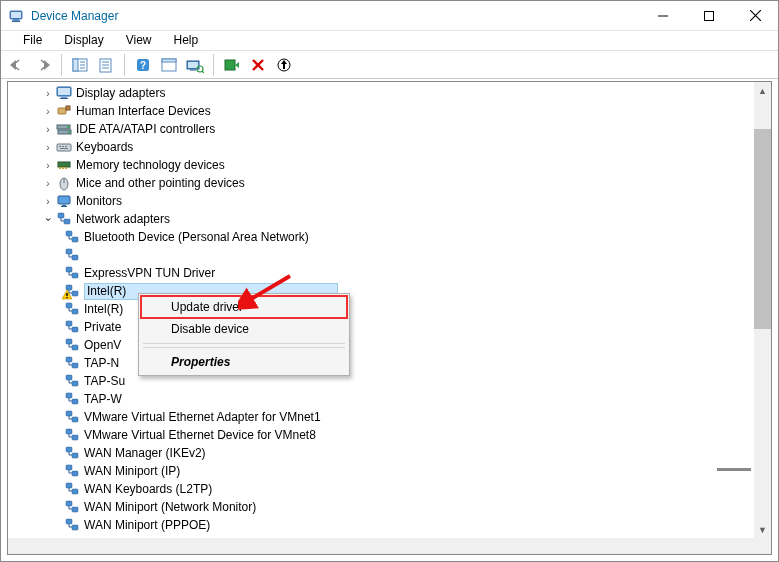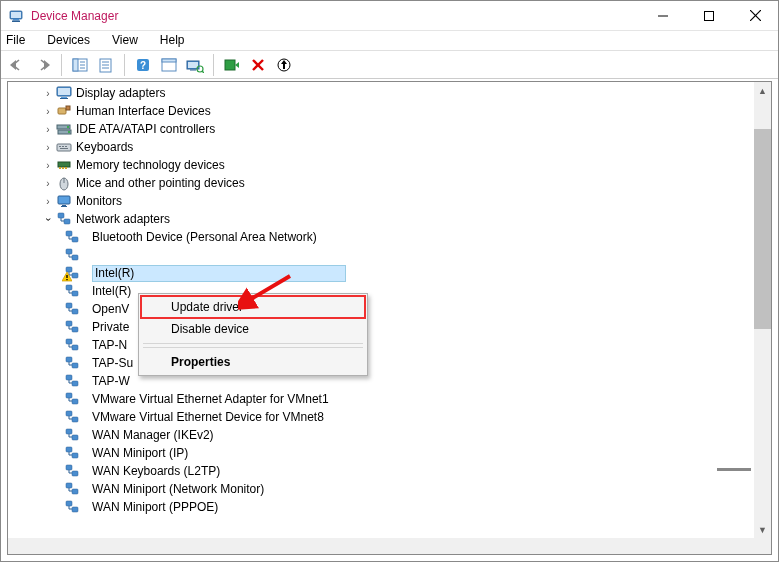--- a/index.html
+++ b/index.html
@@ -35,37 +35,37 @@
     border-bottom: 1px solid #e5e5e5;
   }
   .title-icon {
     width: 16px; height: 16px;
     margin-right: 6px;
     display: inline-flex;
   }
   .title-text {
     flex: 1;
     font-size: 12px;
-    color: #be185d;
+    color: #0369a1;
   }
   .winbtn {
     width: 46px;
     height: 30px;
     display: flex;
     align-items: center;
     justify-content: center;
     font-size: 14px;
     font-family: Arial, sans-serif;
   }
   .winbtn svg { display:block; }
 
   
   .menubar {
     height: 20px;
-    padding: 2px 6px 0 1px;
+    padding: 2px 6px 0 18px;
     display: flex;
     gap: 14px;
     border-bottom: 1px solid #e0e0e0;
     font-size: 12px;
   }
   .menu-item { padding: 0 4px; cursor: default; }
 
   
   .toolbar {
     height: 28px;
@@ -154,58 +154,58 @@
   }
   .icon-slot {
     width:16px; height:16px;
     margin:0 4px 0 2px;
     display:inline-flex;
     align-items:center;
     justify-content:center;
   }
   .lbl { padding-right:6px; }
   .indent-2 { padding-left: 34px; }
-  .indent-3 { padding-left: 54px; gap: 8px; }
+  .indent-3 { padding-left: 54px; }
 
   .selected-node .lbl-wrap {
     background: var(--highlight-bg);
     border:1px solid var(--highlight-border);
     padding:0 2px;
     height:17px;
     line-height:15px;
   }
   .lbl-wrap { display:inline-flex; align-items:center; }
 
   
   .ctxmenu {
     position:absolute;
     left:130px;
     top:211px;
-    width:230px;
+    width:212px;
     background:#f5f5f5;
     border:1px solid #b0b0b0;
     box-shadow: 2px 3px 4px rgba(0,0,0,0.25);
     padding:2px;
     font-size:12px;
   }
   .ctx-item {
     padding:4px 26px 4px 30px;
     cursor:default;
     color:#000;
   }
   .ctx-item.highlight {
     outline:2px solid var(--menu-highlight-border);
     outline-offset:-1px;
   }
   .ctx-sep {
     height:1px;
     background:#d5d5d5;
     margin:3px 2px;
   }
-  .ctx-item.bold { font-weight:600; }
+  .ctx-item.bold { font-weight:600;font-style:italic; }
 
   
   .arrow {
     position:absolute;
     left:230px;
     top:190px;
     pointer-events:none;
   }
 
   
@@ -244,21 +244,21 @@
   <div class="winbtn">
     <svg width="11" height="11">
         <line x1="0" y1="0" x2="11" y2="11" stroke="#000" stroke-width="1.2"></line>
         <line x1="11" y1="0" x2="0" y2="11" stroke="#000" stroke-width="1.2"></line>
       </svg>
   </div>
 </div>
 
 <div class="menubar">
   <span class="menu-item">File</span>
-  <span class="menu-item">Devices</span>
+  <span class="menu-item">Display</span>
   <span class="menu-item">View</span>
   <span class="menu-item">Help</span>
 </div>
 
 <div class="toolbar">
   <div class="tbtn">
     <svg width="16" height="14">
         <path d="M10 2 L4 7 L10 12" fill="none" stroke="#888" stroke-width="1.6"></path>
         <path d="M7 2 L1 7 L7 12 Z" fill="#888"></path>
       </svg>
@@ -466,20 +466,28 @@
         </span>
       <span class="lbl">Bluetooth Device (Personal Area Network)</span>
     </div>
     <div class="node indent-3">
       <span class="icon-slot">
           <svg width="16" height="16">
             <use href="#net"></use>
           </svg>
         </span>
     </div>
+    <div class="node indent-3">
+      <span class="icon-slot">
+          <svg width="16" height="16">
+            <use href="#net"></use>
+          </svg>
+        </span>
+      <span class="lbl">ExpressVPN TUN Driver</span>
+    </div>
     <div class="node indent-3 selected-node">
       <span class="icon-slot" style="position:relative">
         <svg width="16" height="16">
             <use href="#net"></use>
           </svg>
         <svg width="10" height="10" style="position:absolute;left:-2px;top:7px">
             <use href="#warn"></use>
           </svg>
       </span>
       <span class="lbl-wrap" style="width:254px;">
@@ -493,29 +501,29 @@
           </svg>
         </span>
       <span class="lbl">Intel(R)</span>
     </div>
     <div class="node indent-3">
       <span class="icon-slot">
           <svg width="16" height="16">
             <use href="#net"></use>
           </svg>
         </span>
+      <span class="lbl">Private</span>
+    </div>
+    <div class="node indent-3">
+      <span class="icon-slot">
+          <svg width="16" height="16">
+            <use href="#net"></use>
+          </svg>
+        </span>
       <span class="lbl">OpenV</span>
-    </div>
-    <div class="node indent-3">
-      <span class="icon-slot">
-          <svg width="16" height="16">
-            <use href="#net"></use>
-          </svg>
-        </span>
-      <span class="lbl">Private</span>
     </div>
     <div class="node indent-3">
       <span class="icon-slot">
           <svg width="16" height="16">
             <use href="#net"></use>
           </svg>
         </span>
       <span class="lbl">TAP-N</span>
     </div>
     <div class="node indent-3">

